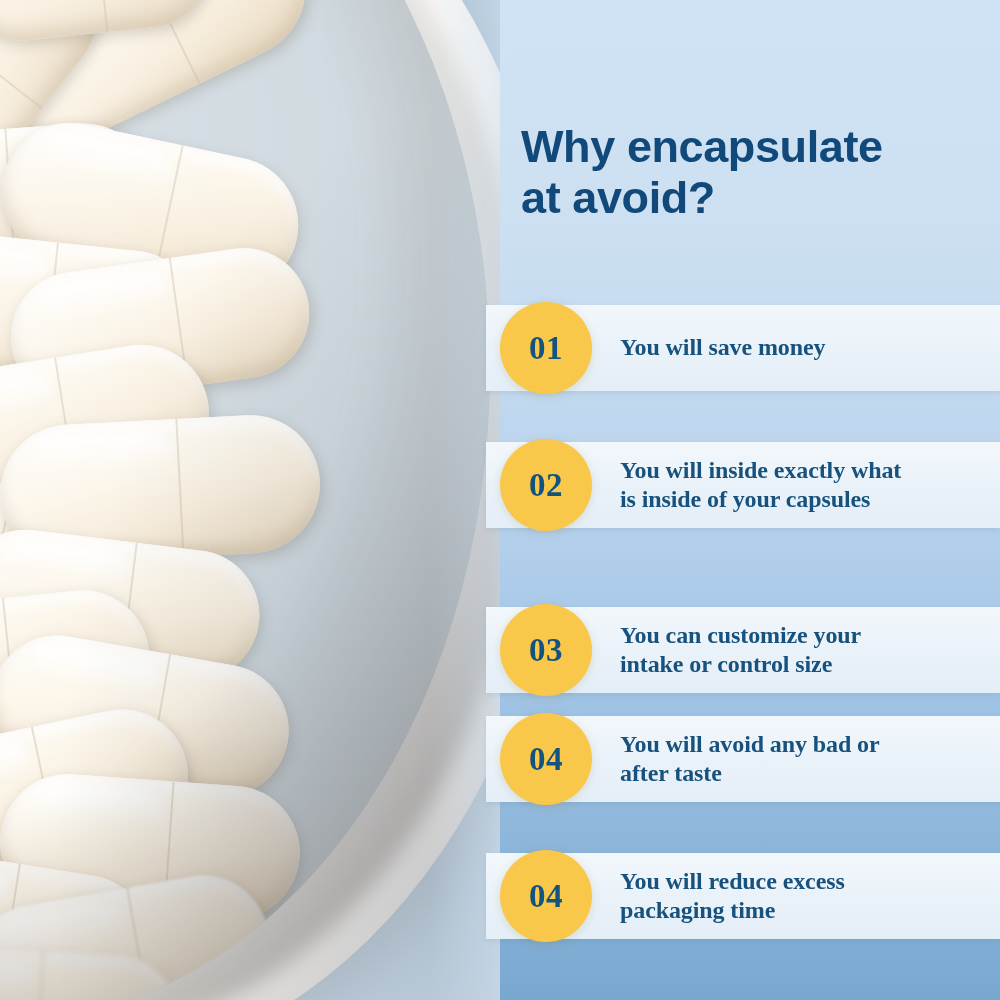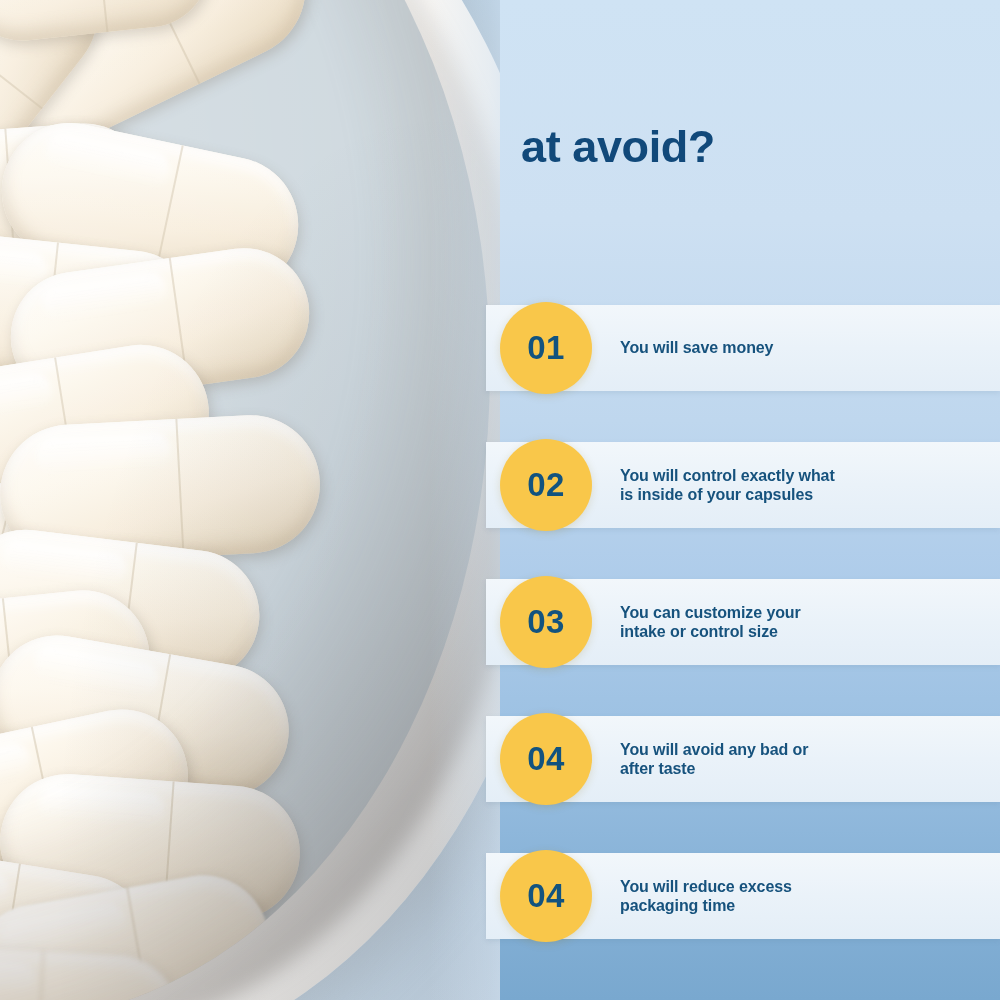--- a/index.html
+++ b/index.html
@@ -101,42 +101,42 @@
 
   
   .headline{
     position:absolute;left:521px;top:122px;width:470px;
     color:#11497a;
     font-size:45px;line-height:1.13;
     font-weight:bold;letter-spacing:-0.4px;
   }
 
   
-  .list{position:absolute;left:0;top:0;width:1000px;height:1000px;}
+  .list{position:absolute;left:0;top:0;width:1000px;height:1000px;font-family:Liberation Serif, serif;}
   .row{position:absolute;left:0;width:1000px;height:92px;}
   .row-bar{
     position:absolute;left:486px;top:3px;right:0;height:86px;
     background:linear-gradient(180deg,#f2f7fb 0%,#eaf2f9 50%,#e4eef7 100%);
     box-shadow:0 2px 5px rgba(80,110,140,0.13);
   }
   .badge{
     position:absolute;left:500px;top:0;
     width:92px;height:92px;border-radius:50%;
     background:#f9c74a;
     display:flex;align-items:center;justify-content:center;
     box-shadow:0 2px 8px rgba(150,120,30,0.18);
   }
   .badge span{
     color:#12537f;font-size:33px;font-weight:bold;letter-spacing:0.5px;
   }
   .row-text{
     position:absolute;left:620px;top:50%;transform:translateY(-50%);
     width:372px;
     color:#16527d;
-    font-size:16px;line-height:1.21;font-weight:bold;letter-spacing:-0.1px;
+    font-size:24px;line-height:1.21;font-weight:bold;letter-spacing:-0.1px;
   }
   .row-text .l2{display:block;}
 </style>
 </head>
 <body>
 
 <div id="stage">
 
   <div class="bg-panel"></div>
 
@@ -199,20 +199,21 @@
             <i class="gloss"></i>
           </div>
       </div>
     </div>
     <div class="jar-shadow"></div>
     <div class="photo-vignette"></div>
     <div class="photo-blend"></div>
   </div>
 
   <div class="headline">
+    <div>Why encapsulate</div>
     <div>at avoid?</div>
   </div>
 
   <div class="list">
 
     <div class="row" style="top:302px;">
       <div class="row-bar"></div>
       <div class="badge">
         <span>01</span>
       </div>
@@ -220,26 +221,26 @@
         <span class="l1">You will save money</span>
       </div>
     </div>
 
     <div class="row" style="top:439px;">
       <div class="row-bar"></div>
       <div class="badge">
         <span>02</span>
       </div>
       <div class="row-text" style="width:382px;">
-        <span class="l1">You will control exactly what</span>
+        <span class="l1">You will inside exactly what</span>
         <span class="l2">is inside of your capsules</span>
       </div>
     </div>
 
-    <div class="row" style="top:576px;">
+    <div class="row" style="top:604px;">
       <div class="row-bar"></div>
       <div class="badge">
         <span>03</span>
       </div>
       <div class="row-text">
         <span class="l1">You can customize your</span>
         <span class="l2">intake or control size</span>
       </div>
     </div>
 

